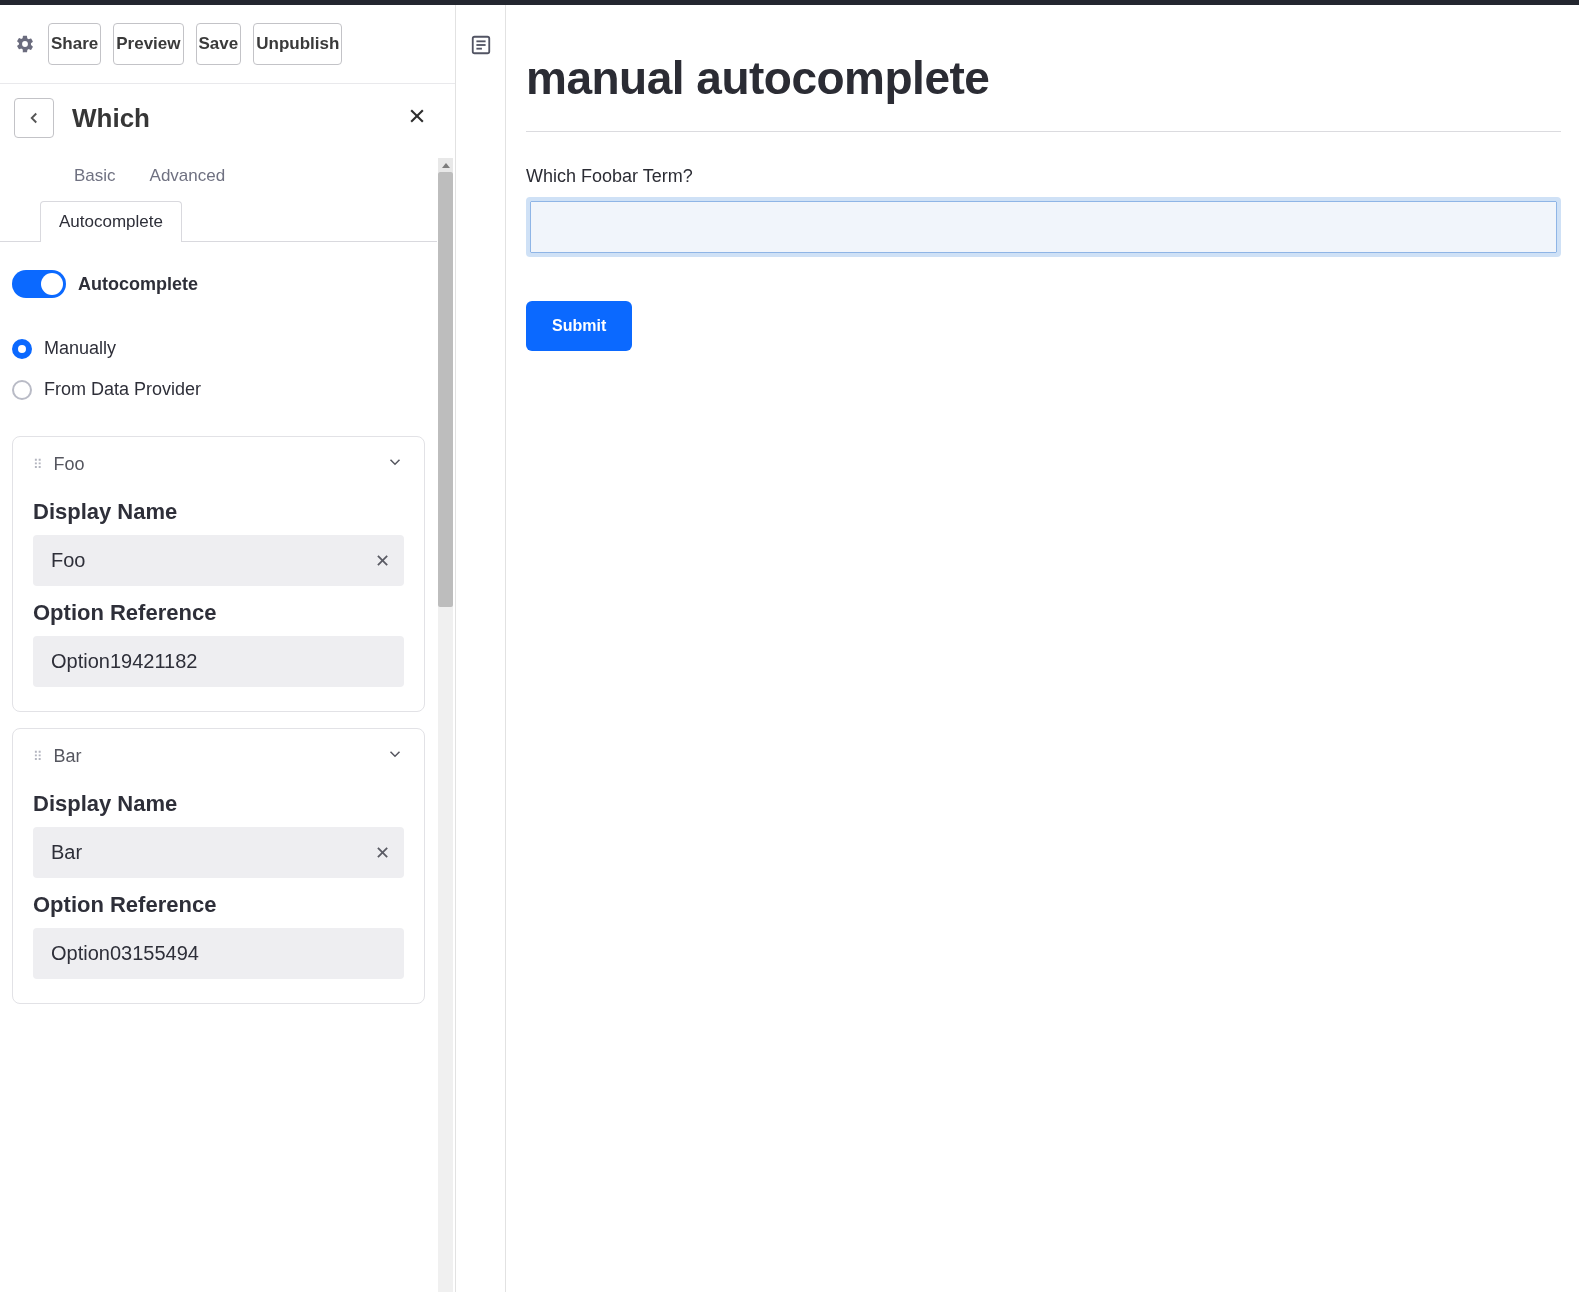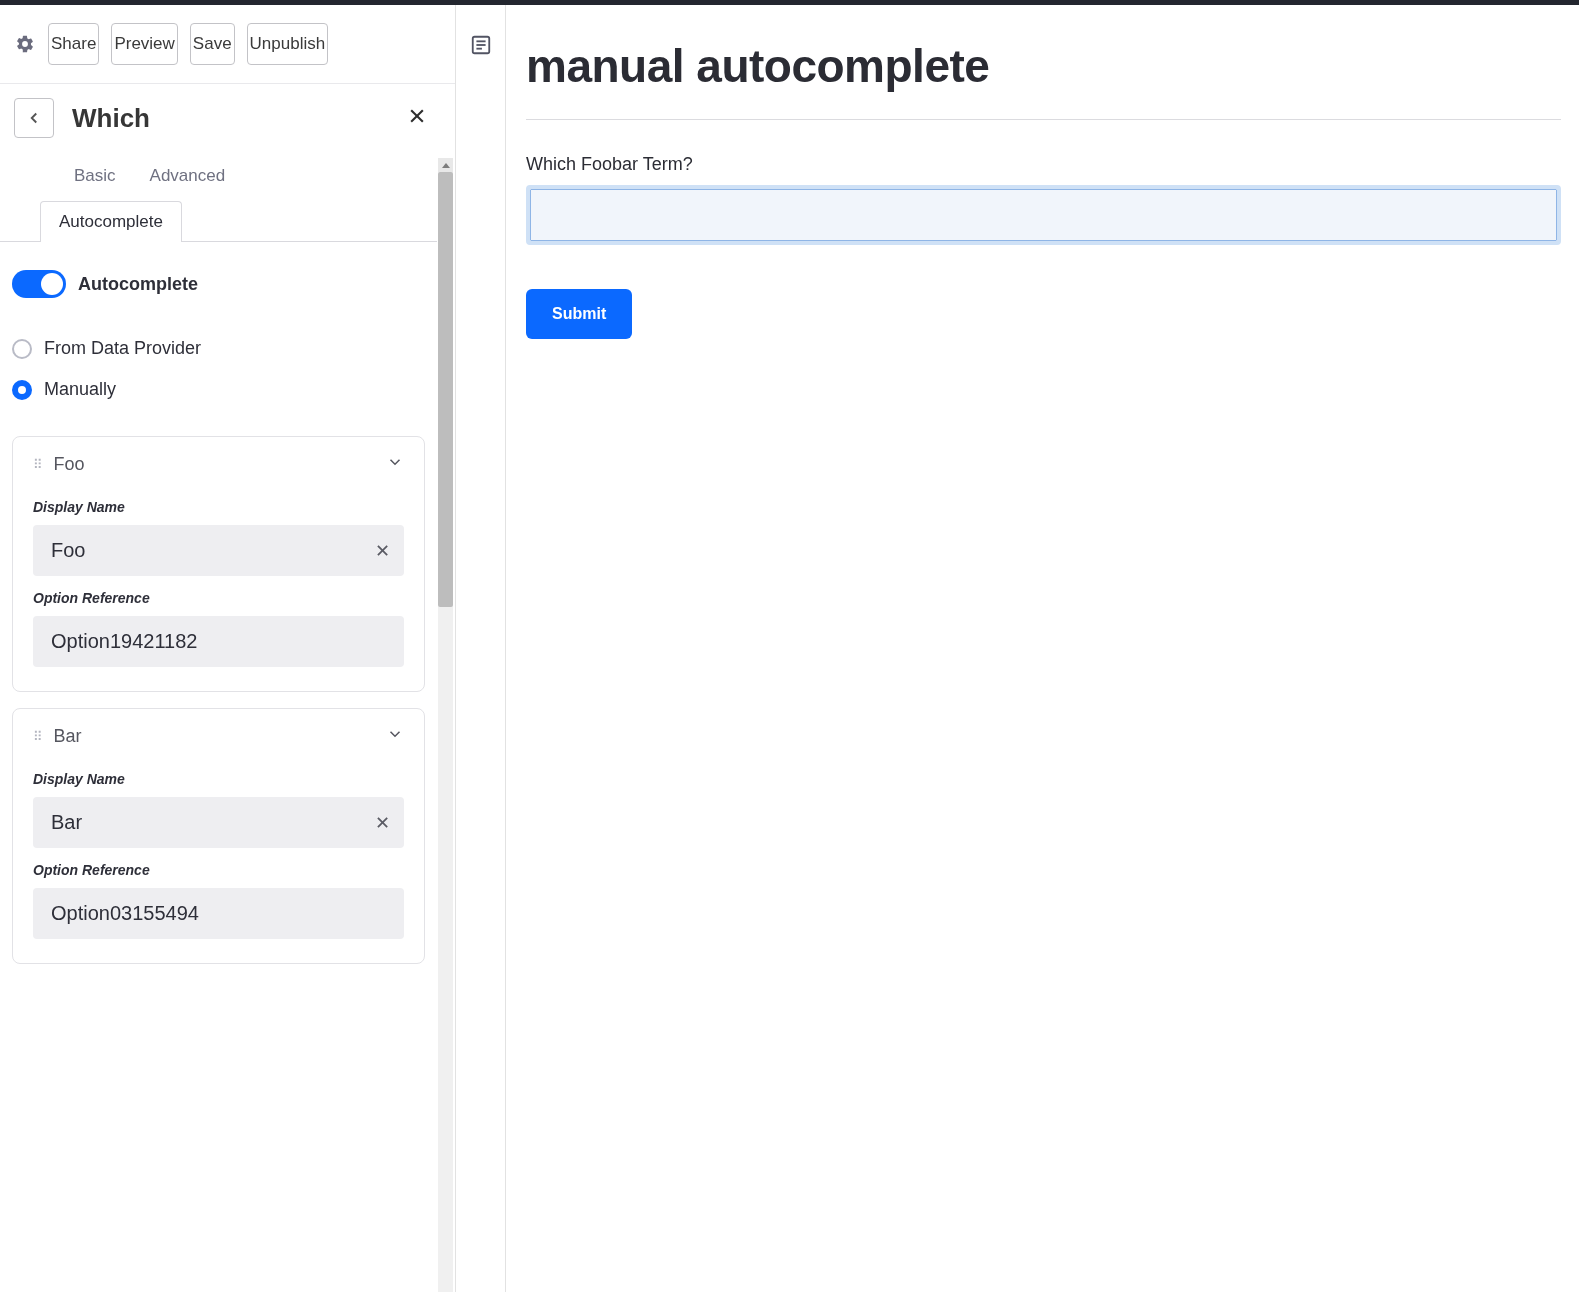--- a/index.html
+++ b/index.html
@@ -46,21 +46,21 @@
       cursor: pointer;
     }
     .btn-outline {
       border: 1px solid #c3c3c7;
       background: #fff;
       border-radius: 4px;
       padding: 10px 2px;
       font-size: 17px;
       color: #3a3a3a;
       cursor: pointer;
-      font-weight: 400;
+      font-weight: 700;
     }
     .panel-header {
       display: flex;
       align-items: center;
       padding: 14px 16px 20px 14px;
       gap: 18px;
       border-top: 1px solid #e9e9ec;
     }
     .back-btn {
       width: 40px;
@@ -243,25 +243,24 @@
       font-size: 18px;
       font-weight: 500;
       color: #55565f;
       flex: 1;
     }
     .chevron {
       color: #55565f;
       cursor: pointer;
     }
     .field-label {
-      font-size: 14px;
+      font-size: 22px;
       font-weight: 600;
       color: #2e2f39;
       padding: 14px 0 10px 0;
-      font-style: italic;
     }
     .input-box {
       width: 100%;
       background: #eeeef1;
       border: none;
       border-radius: 4px;
       padding: 14px 40px 14px 18px;
       font-size: 20px;
       color: #2e2f39;
       position: relative;
@@ -291,21 +290,21 @@
       height: 32px;
       display: flex;
       align-items: center;
       justify-content: center;
       color: #525463;
       cursor: pointer;
     }
     
     .right {
       flex: 1;
-      padding: 34px 18px 20px 20px;
+      padding: 46px 18px 20px 20px;
     }
     .preview-title {
       font-size: 46px;
       font-weight: 800;
       color: #2b2c34;
       letter-spacing: -0.5px;
     }
     .hr {
       height: 1px;
       background: #dbdbdf;
@@ -399,26 +398,26 @@
 
         <div class="section">
 
           <div class="toggle-row">
             <div class="switch"></div>
             <div class="toggle-label">Autocomplete</div>
           </div>
 
           <div class="radios">
             <div class="radio-row">
+              <div class="radio selected"></div>
+              <div class="radio-text">Manually</div>
+            </div>
+            <div class="radio-row">
               <div class="radio"></div>
               <div class="radio-text">From Data Provider</div>
-            </div>
-            <div class="radio-row">
-              <div class="radio selected"></div>
-              <div class="radio-text">Manually</div>
             </div>
           </div>
 
           <div class="card">
             <div class="card-header">
               <span class="drag-handle">⠿</span>
               <div class="card-title">Foo</div>
               <div class="chevron">
                 <svg width="18" height="18" viewBox="0 0 24 24" fill="none" stroke="currentColor" stroke-width="2">
                     <polyline points="6 9 12 15 18 9"></polyline>

